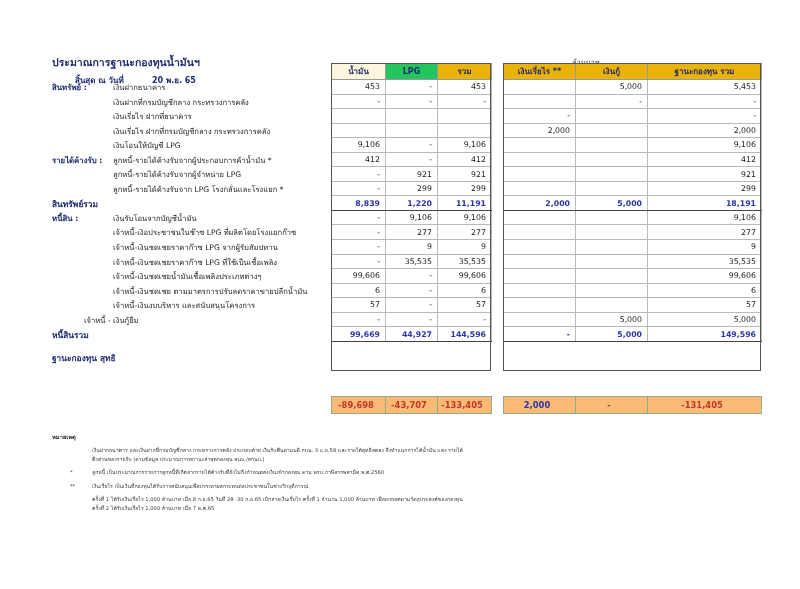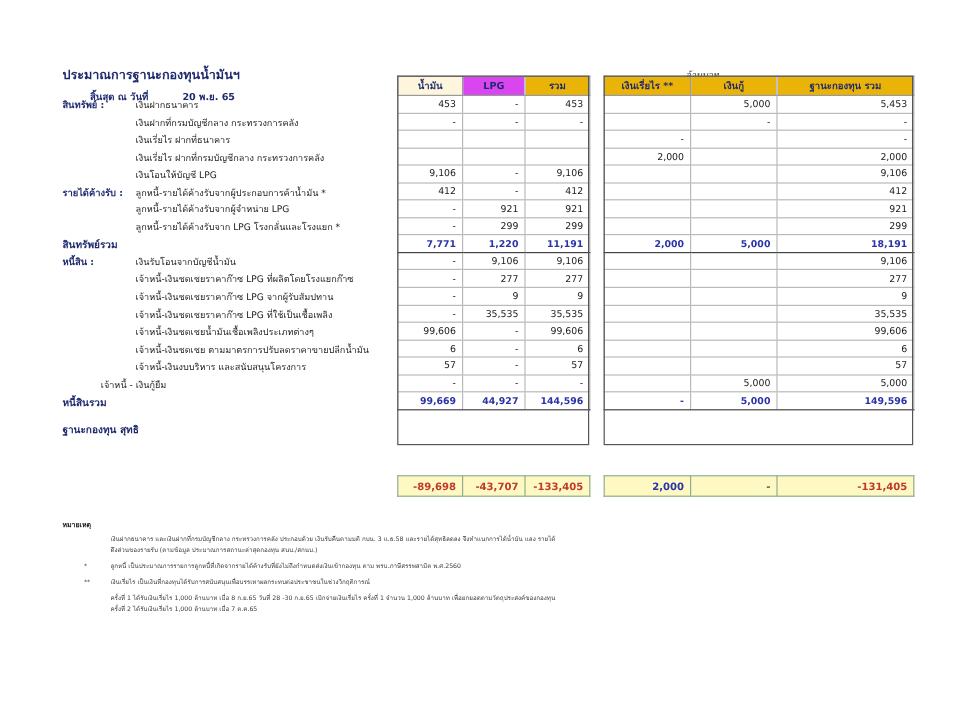--- a/index.html
+++ b/index.html
@@ -118,21 +118,21 @@
   .tbl th {
     text-align: center;
     font-weight: bold;
     font-size: 8px;
     color: #1f2a6e;
     height: 16px;
     padding: 0;
     border: 0.6px solid #9a9a9a;
   }
   .tbl .hdr-oil  { background: #fdf6dd; }
-  .tbl .hdr-lpg  { background: #d946ef; margin-top: 37px; }
+  .tbl .hdr-lpg  { background: #22c55e; margin-top: 37px; }
   .tbl .hdr-sum  { background: #eab308; }
   .tbl .hdr-yel  { background: #eab308; color:#1f2a6e; }
 
   
   .tbl tr.total-row td {
     font-weight: bold;
     color: #2b33a8;
     border-top: 1.1px solid #444;
     border-bottom: 1.1px solid #444;
   }
@@ -146,25 +146,25 @@
   }
 
   
   .net {
     position: absolute;
     border-collapse: collapse;
     table-layout: fixed;
     font-size: 8.4px;
   }
   .net td {
-    background: #fef9c3;
+    background: #fdba74;
     border: 0.8px solid #8fae8b;
     height: 17px;
     box-sizing: border-box;
-    text-align: right;
+    text-align: center;
     padding: 0 5px 0 0;
     font-weight: bold;
     color: #c0392b;
     white-space: nowrap;
   }
   .net td.blue { color: #2b33a8; }
   .net td.dash { color: #555; }
 
   
   .notes {
@@ -238,21 +238,21 @@
 
     <div class="lrow total">
       <span class="cat">สินทรัพย์รวม</span>
     </div>
 
     <div class="lrow">
       <span class="cat">หนี้สิน :</span>
       <span class="txt">เงินรับโอนจากบัญชีน้ำมัน</span>
     </div>
     <div class="lrow">
-      <span class="txt">เจ้าหนี้-เงินชดเชยราคาก๊าซ LPG  ที่ผลิตโดยโรงแยกก๊าซ</span>
+      <span class="txt">เจ้าหนี้-เงิอประชาชนในช๊าซ LPG  ที่ผลิตโดยโรงแยกก๊าซ</span>
     </div>
     <div class="lrow">
       <span class="txt">เจ้าหนี้-เงินชดเชยราคาก๊าซ LPG  จากผู้รับสัมปทาน</span>
     </div>
     <div class="lrow">
       <span class="txt">เจ้าหนี้-เงินชดเชยราคาก๊าซ LPG  ที่ใช้เป็นเชื้อเพลิง</span>
     </div>
     <div class="lrow">
       <span class="txt">เจ้าหนี้-เงินชดเชยน้ำมันเชื้อเพลิงประเภทต่างๆ</span>
     </div>
@@ -325,21 +325,21 @@
         <td>-</td>
         <td>921</td>
         <td>921</td>
       </tr>
       <tr>
         <td>-</td>
         <td>299</td>
         <td>299</td>
       </tr>
       <tr class="total-row">
-        <td>7,771</td>
+        <td>8,839</td>
         <td>1,220</td>
         <td>11,191</td>
       </tr>
       <tr>
         <td>-</td>
         <td>9,106</td>
         <td>9,106</td>
       </tr>
       <tr>
         <td>-</td>

